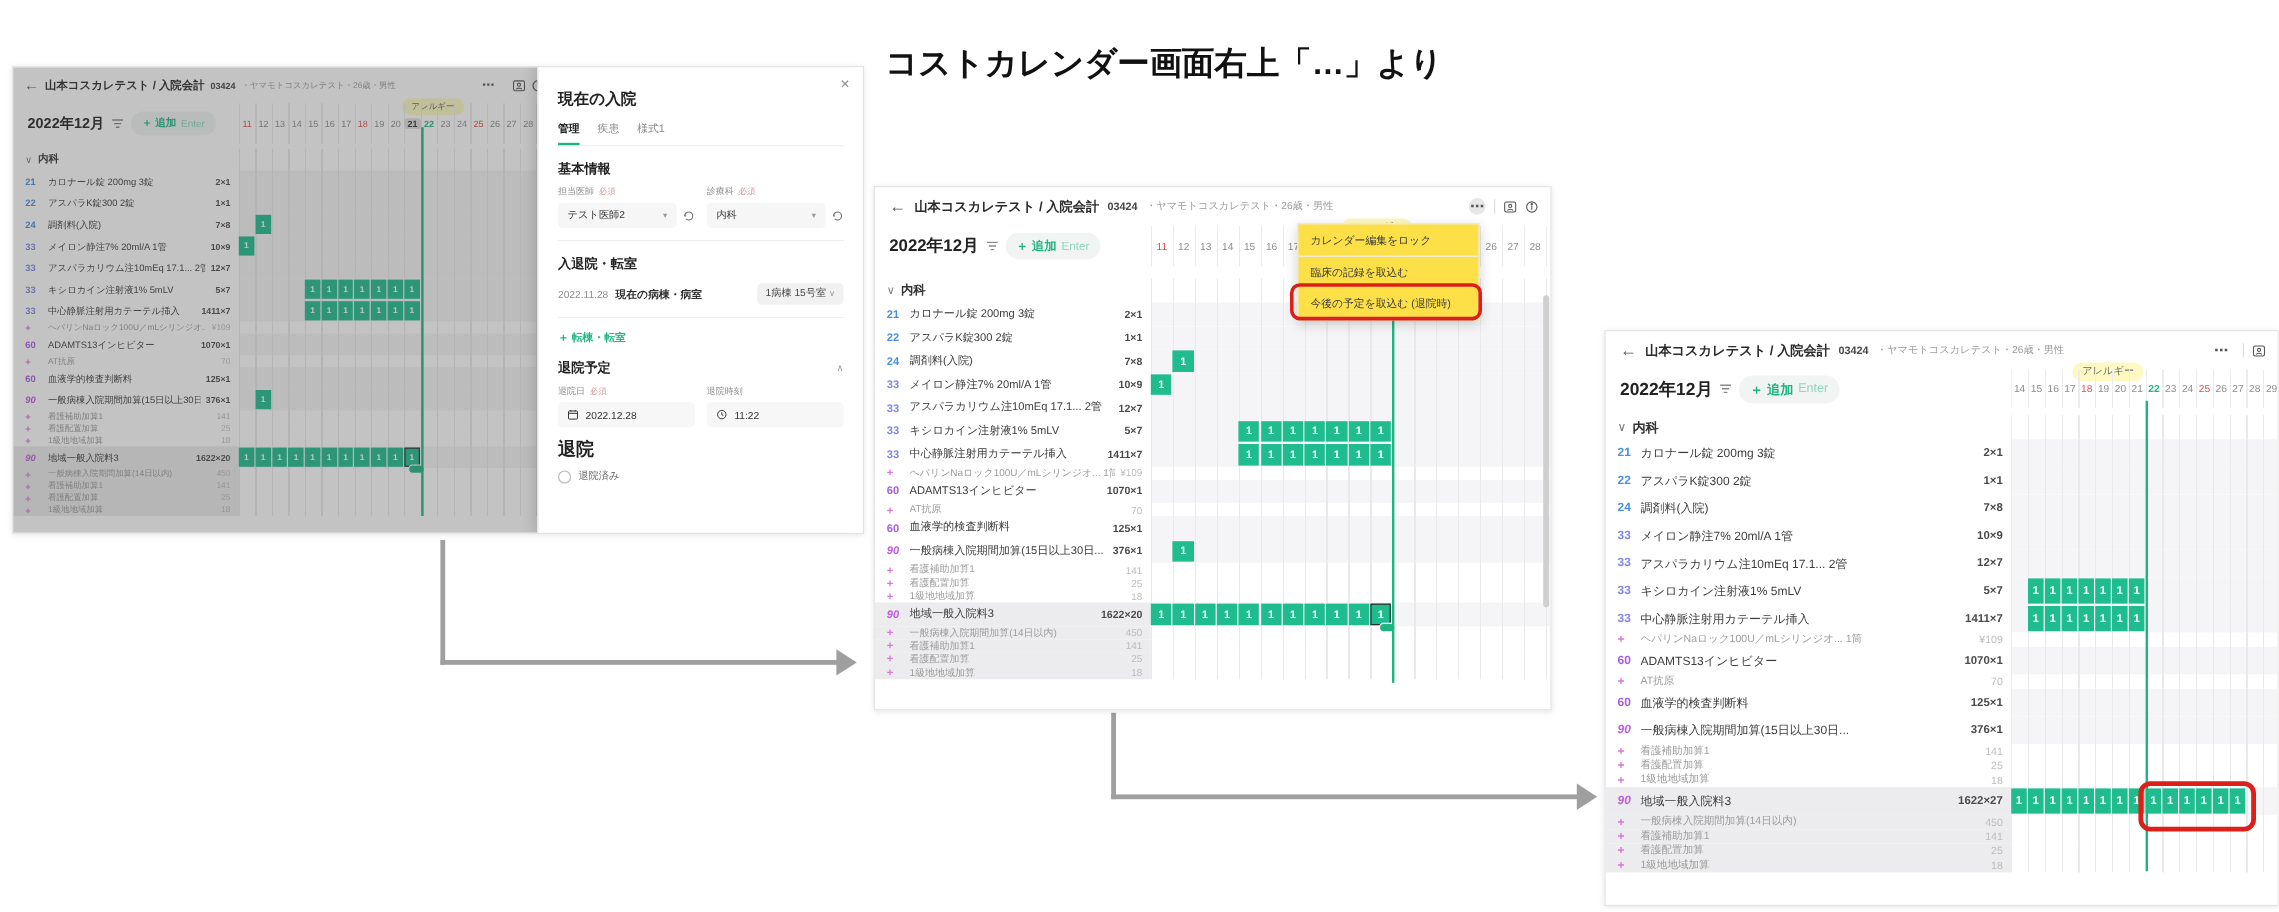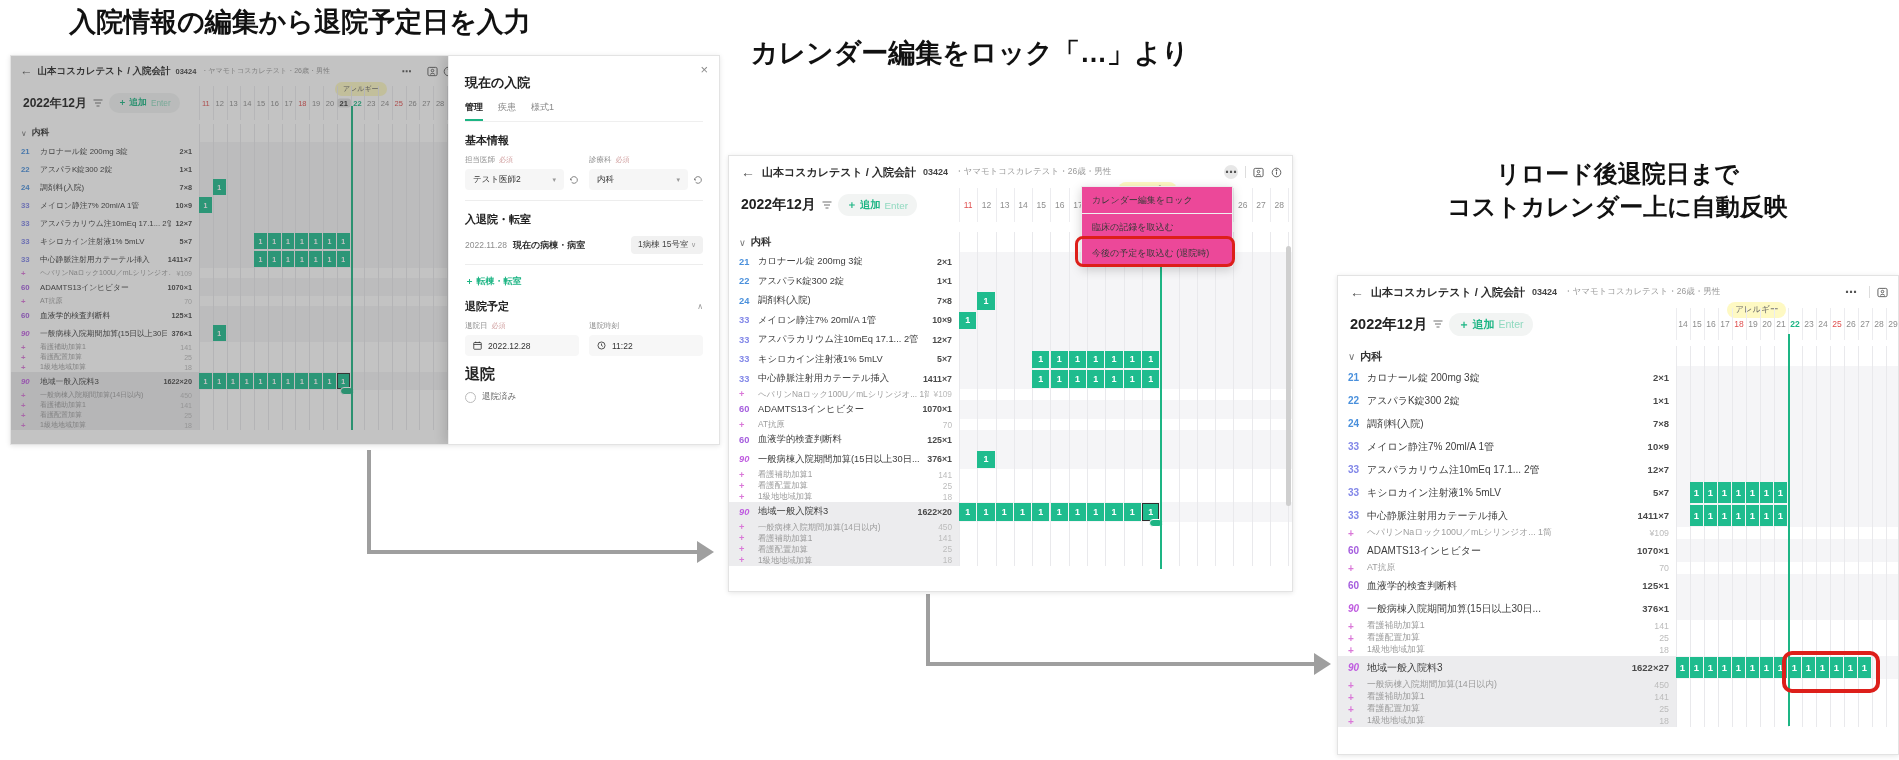--- a/index.html
+++ b/index.html
@@ -126,47 +126,42 @@
   .wlabel{color:#2d2d2d;font-weight:700;font-size:9px;}
   .wchip{background:#f1f1f1;border-radius:4px;padding:3px 7px;color:#444;font-size:8.5px;white-space:nowrap;}
   .wchip .caret{color:#999;font-size:7px;}
   .dlink{color:#1db584;font-weight:700;font-size:9px;margin-top:10px;}
   .dinput{background:#f7f7f7;border-radius:4px;height:21px;display:flex;align-items:center;gap:6px;
           padding:0 8px;font-size:8.5px;color:#333;}
   .dradio{display:flex;align-items:center;gap:6px;margin-top:7px;color:#666;font-size:8.5px;}
   .rcircle{width:9px;height:9px;border:1px solid #bbb;border-radius:50%;background:#fff;flex:none;}
 
   
-  .menu{position:absolute;left:352px;top:30px;width:150px;background:#ec4899;border:1px solid #ececec;
+  .menu{position:absolute;left:352px;top:30px;width:150px;background:#fde047;border:1px solid #ececec;
         box-shadow:0 3px 10px rgba(0,0,0,.18);z-index:50;}
   .menu-item{height:26px;line-height:26px;padding:0 10px;font-size:9px;color:#3a3a3a;white-space:nowrap;}
   .menu-item:first-child{border-bottom:1px solid #f0f0f0;}
   .menu-annotation{position:absolute;left:-7px;top:49px;width:calc(100% + 10px);height:31px;
                    border:3px solid #dd1f1a;border-radius:8px;box-sizing:border-box;z-index:51;}
 
   
   .grid-annotation{position:absolute;left:444px;top:375px;width:98px;height:42px;border:4px solid #dd1f1a;
                    border-radius:10px;box-sizing:border-box;z-index:60;}
 
   .scrollbar{position:absolute;right:1px;top:90px;width:5px;height:260px;background:#cfcfcf;border-radius:3px;z-index:30;}
 
   svg{display:block;}
 </style>
 </head>
 <body>
 
 <div id="stage">
 
-  <div class="anno-title" id="title-left">入院情報の編集から退院予定日を入力</div>
   <div class="anno-title" id="title-middle">
-    <div>カレンダー編集をロック「…」より</div>
-  </div>
-  <div class="anno-title" id="title-right">
-    <div>リロード後退院日まで</div>
-    <div>コストカレンダー上に自動反映</div>
+    <div>コストカレンダー画面右上「…」より</div>
   </div>
 
   <div class="arrow-seg" style="left:367px;top:450px;width:4px;height:104px;"></div>
   <div class="arrow-seg" style="left:367px;top:550px;width:332px;height:4px;"></div>
   <div class="arrow-head" style="left:697px;top:541px;"></div>
   <div class="arrow-seg" style="left:926px;top:594px;width:4px;height:72px;"></div>
   <div class="arrow-seg" style="left:926px;top:662px;width:390px;height:4px;"></div>
   <div class="arrow-head" style="left:1314px;top:653px;"></div>
 
   <div class="card" id="panel-left">

